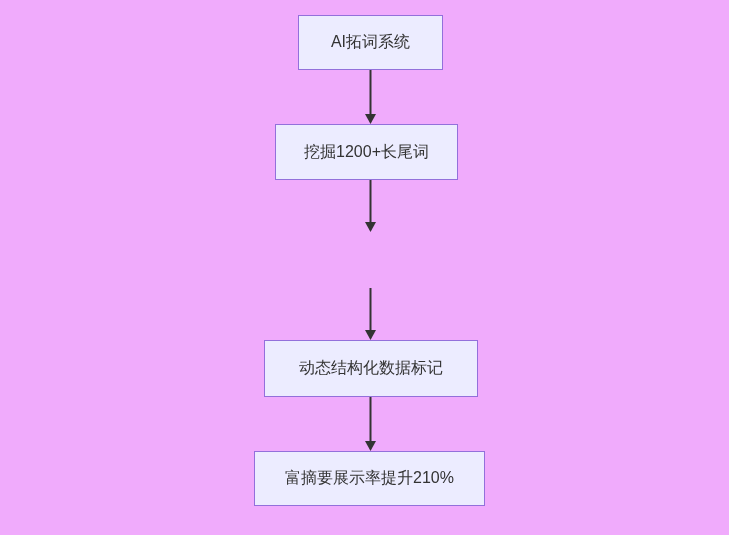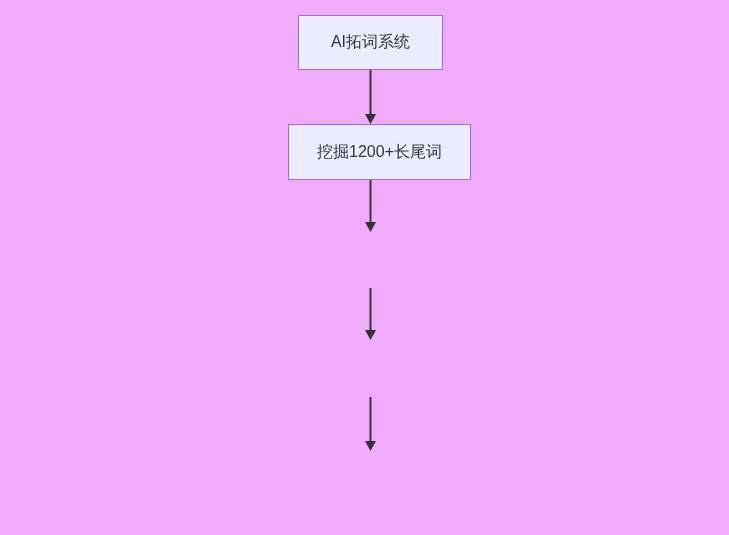--- a/index.html
+++ b/index.html
@@ -28,21 +28,21 @@
     border: 1.3px solid #9370db;
     color: #333333;
     font-size: 16px;
     display: flex;
     align-items: center;
     justify-content: center;
     text-align: center;
     white-space: nowrap;
   }
   .n1 { left: 298px; top: 15px;  width: 145px; height: 55px; }
-  .n2 { left: 288px; top: 124px; width: 183px; height: 56px; }
+  .n2 { left: 275px; top: 124px; width: 183px; height: 56px; }
   .n3 { left: 260px; top: 232px; width: 220px; height: 56px; }
   .n4 { left: 264px; top: 340px; width: 214px; height: 57px; }
   .n5 { left: 254px; top: 451px; width: 231px; height: 55px; }
 </style>
 </head>
 <body>
 
 <div class="canvas">
 
   <svg class="edge-layer" width="729" height="535" viewBox="0 0 729 535">
@@ -66,15 +66,21 @@
 
   <div class="flow-node n1">
     <span>AI拓词系统</span>
   </div>
 
   <div class="flow-node n2">
     <span>挖掘1200+长尾词</span>
   </div>
 
 
+  <div class="flow-node n4">
+    <span>动态结构化数据标记</span>
+  </div>
 
+  <div class="flow-node n5">
+    <span>富摘要展示率提升210%</span>
+  </div>
 
 </div>
 
 </body></html>

